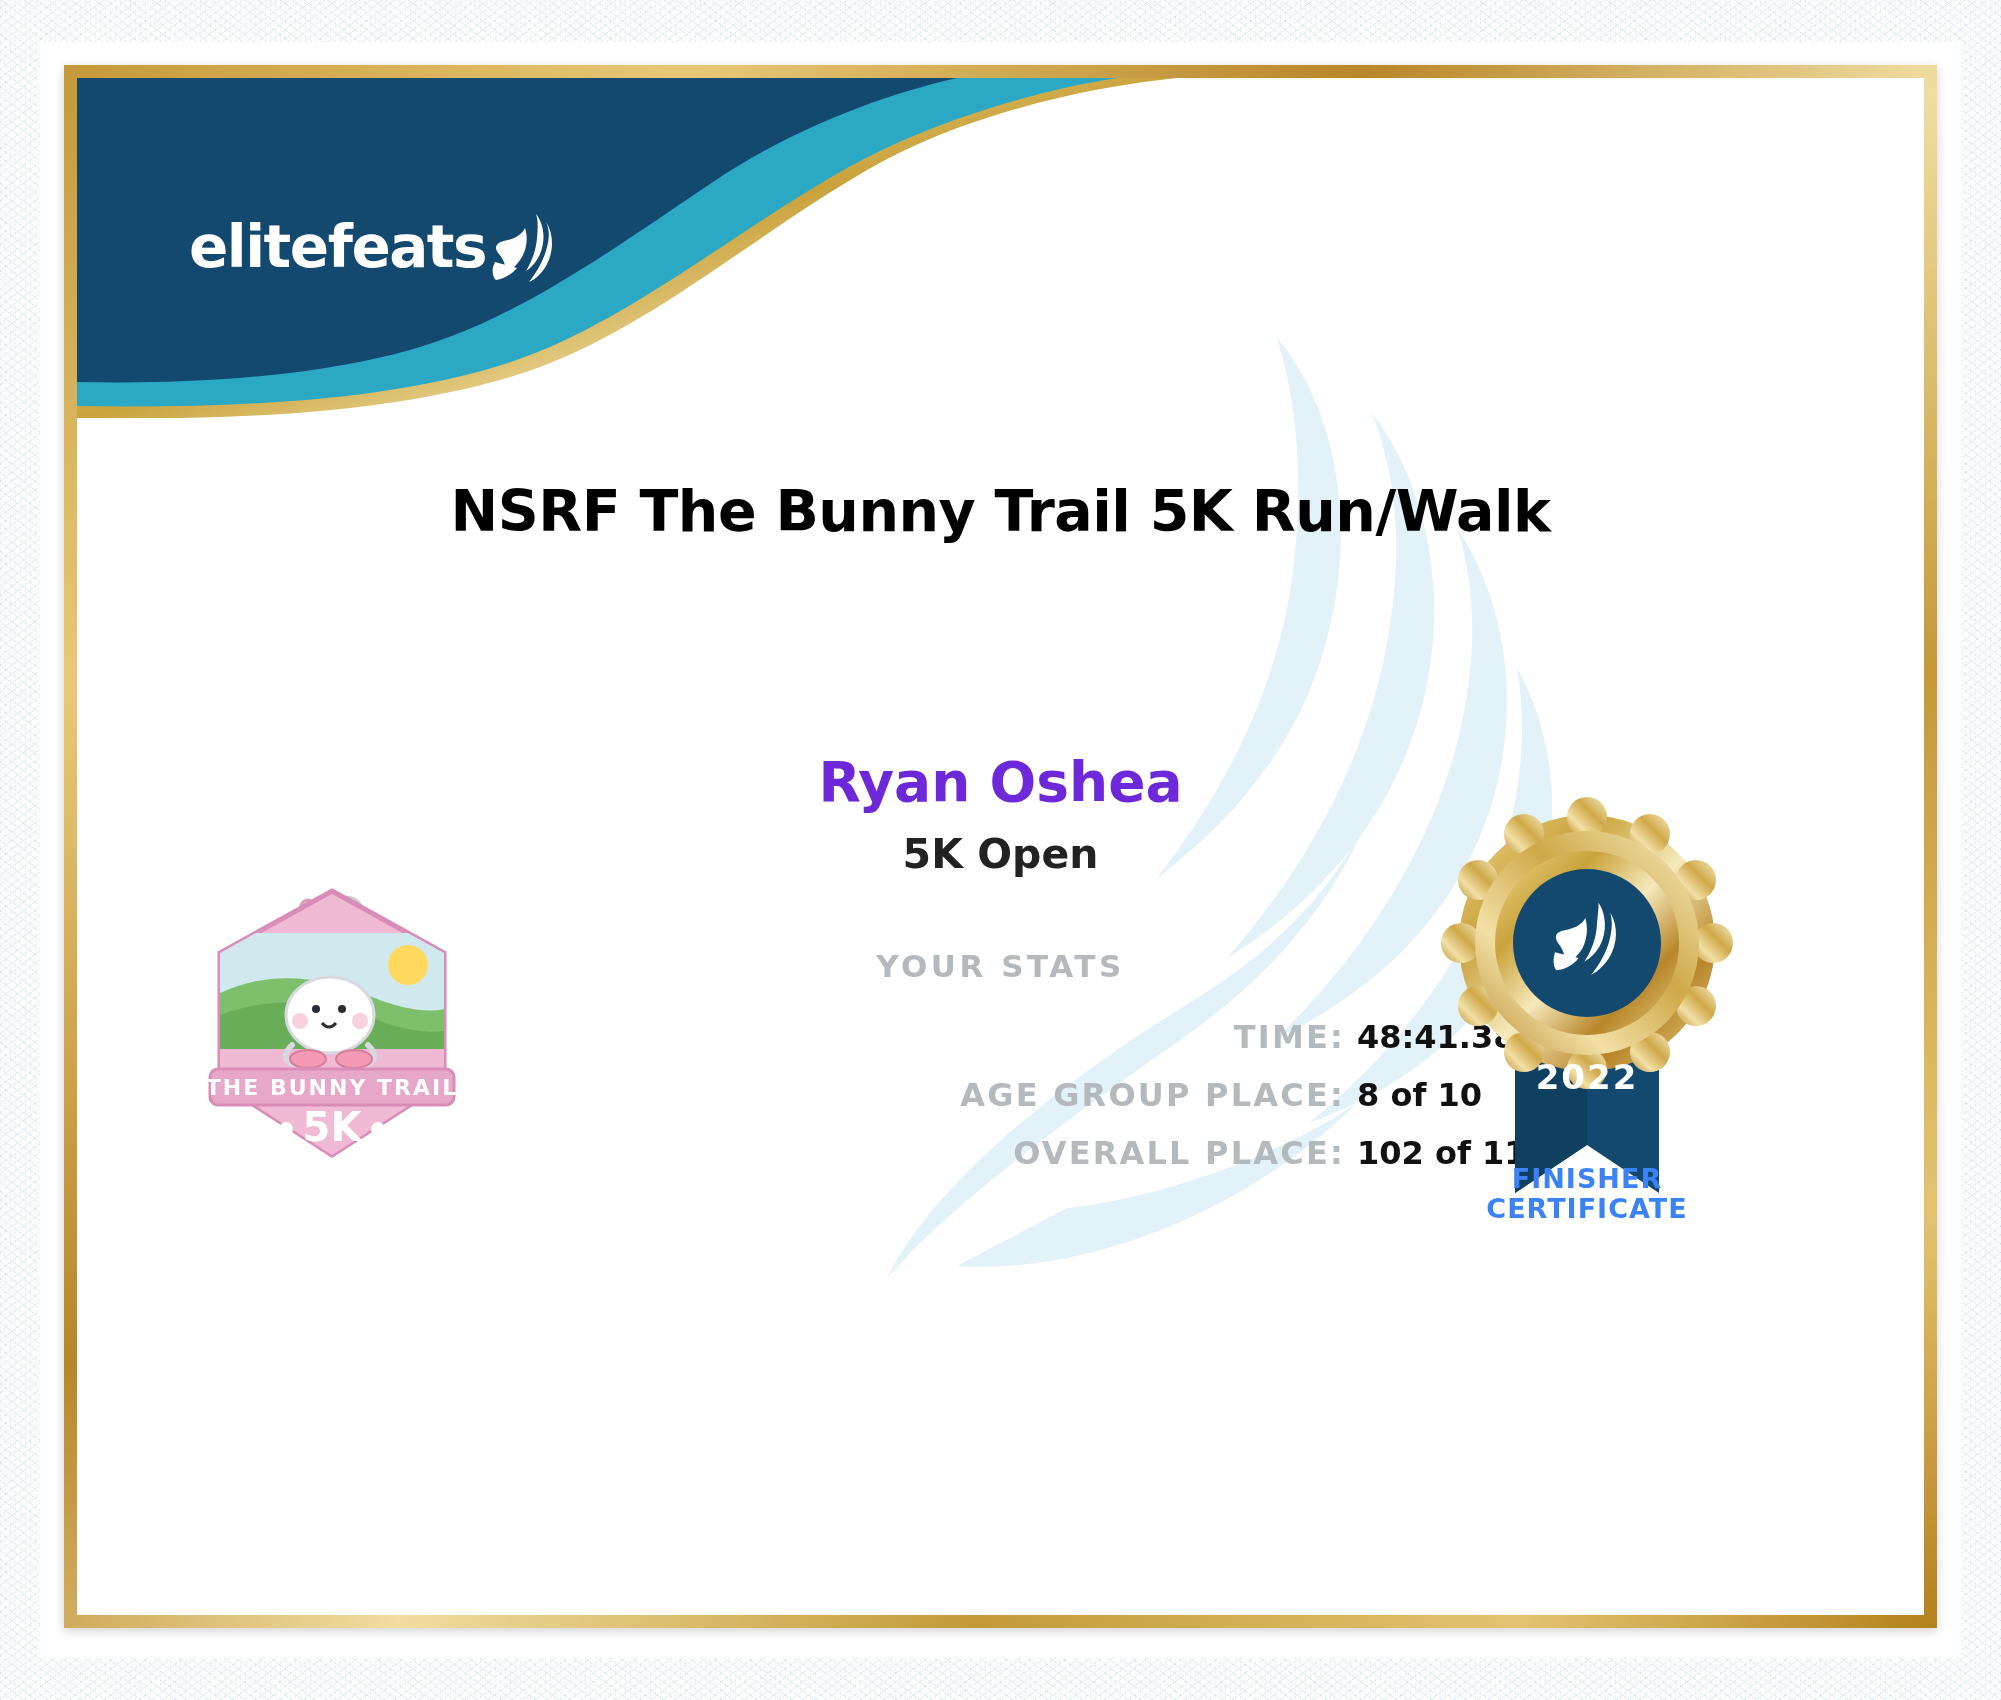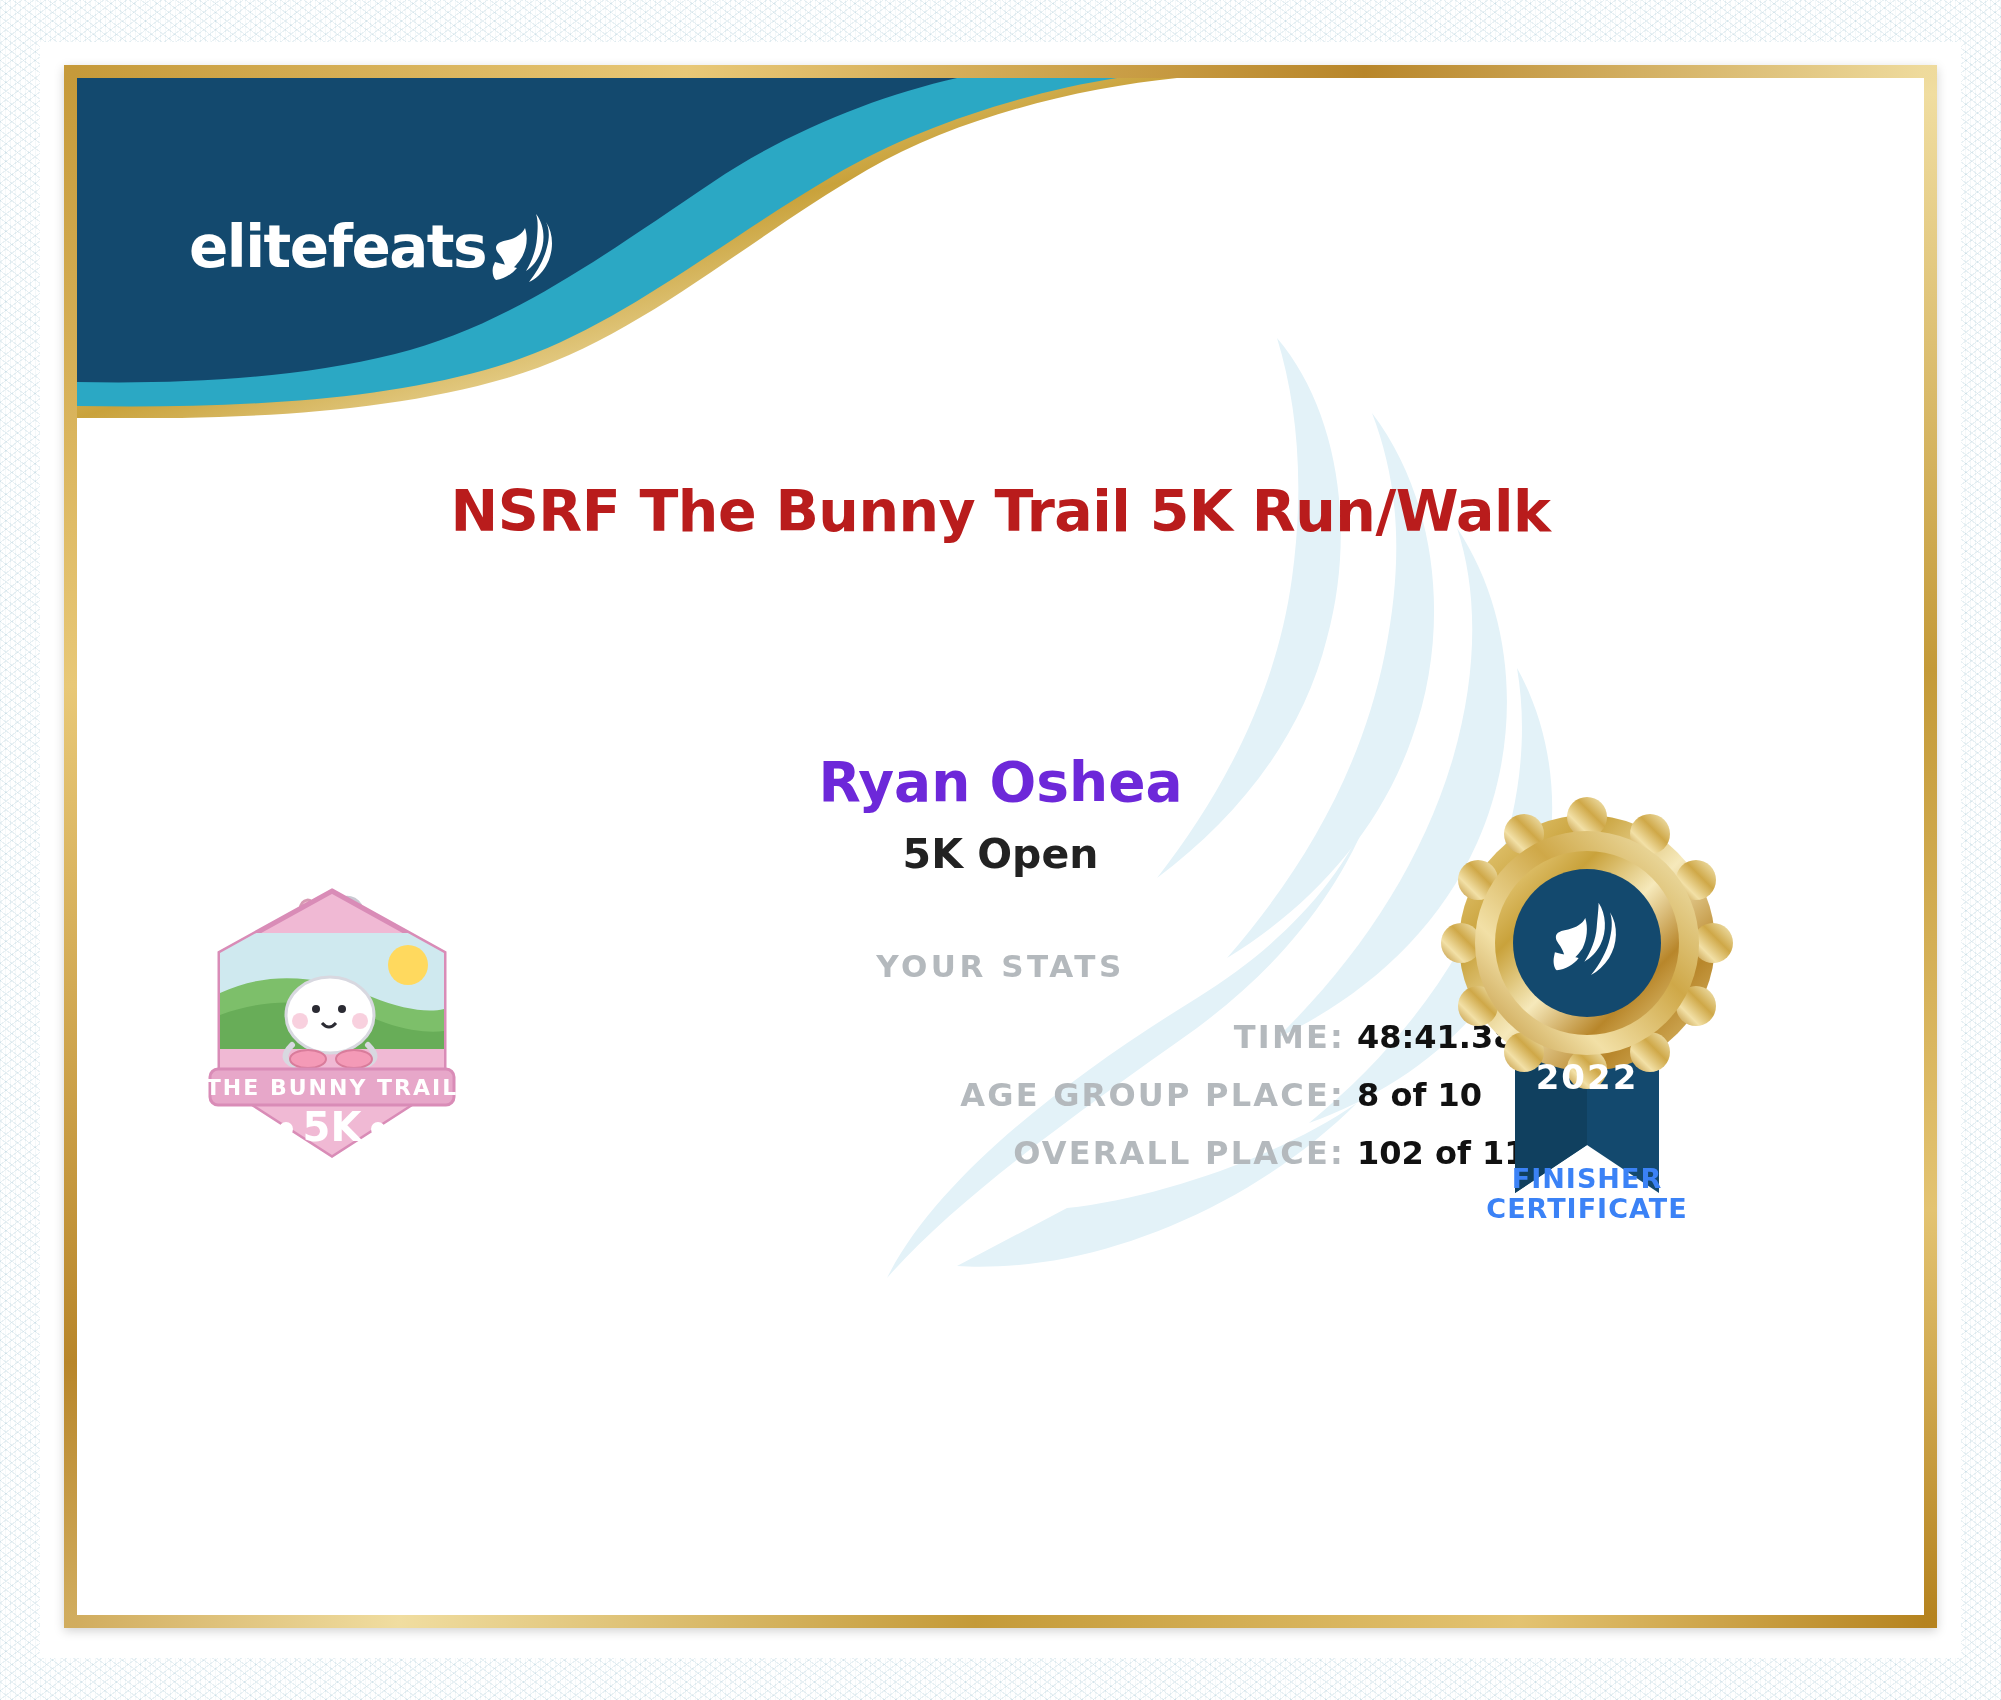--- a/index.html
+++ b/index.html
@@ -83,21 +83,21 @@
   
   .label {
     color: #b4b9bd;
     letter-spacing: 3px;
     font-weight: 600;
     text-align: center;
   }
   .event-label { position: absolute; left: 0; top: 361px; width: 1847px; font-size: 25px; text-align: right; }
   .event-name {
     position: absolute; left: 0; top: 400px; width: 1847px;
-    text-align: center; color: #b91c1c; font-size: 57px; font-weight: 700; letter-spacing: -0.5px;
+    text-align: center; color: #000000; font-size: 57px; font-weight: 700; letter-spacing: -0.5px;
   }
 
   .awarded-label { position: absolute; left: 0; top: 617px; width: 1847px; font-size: 31px; letter-spacing: 3.5px; }
   .recipient {
     position: absolute; left: 0; top: 672px; width: 1847px;
     text-align: center; color: #6d28d9; font-size: 55px; font-weight: 700;
   }
   .division {
     position: absolute; left: 0; top: 752px; width: 1847px;
     text-align: center; color: #222; font-size: 41px; font-weight: 700;

